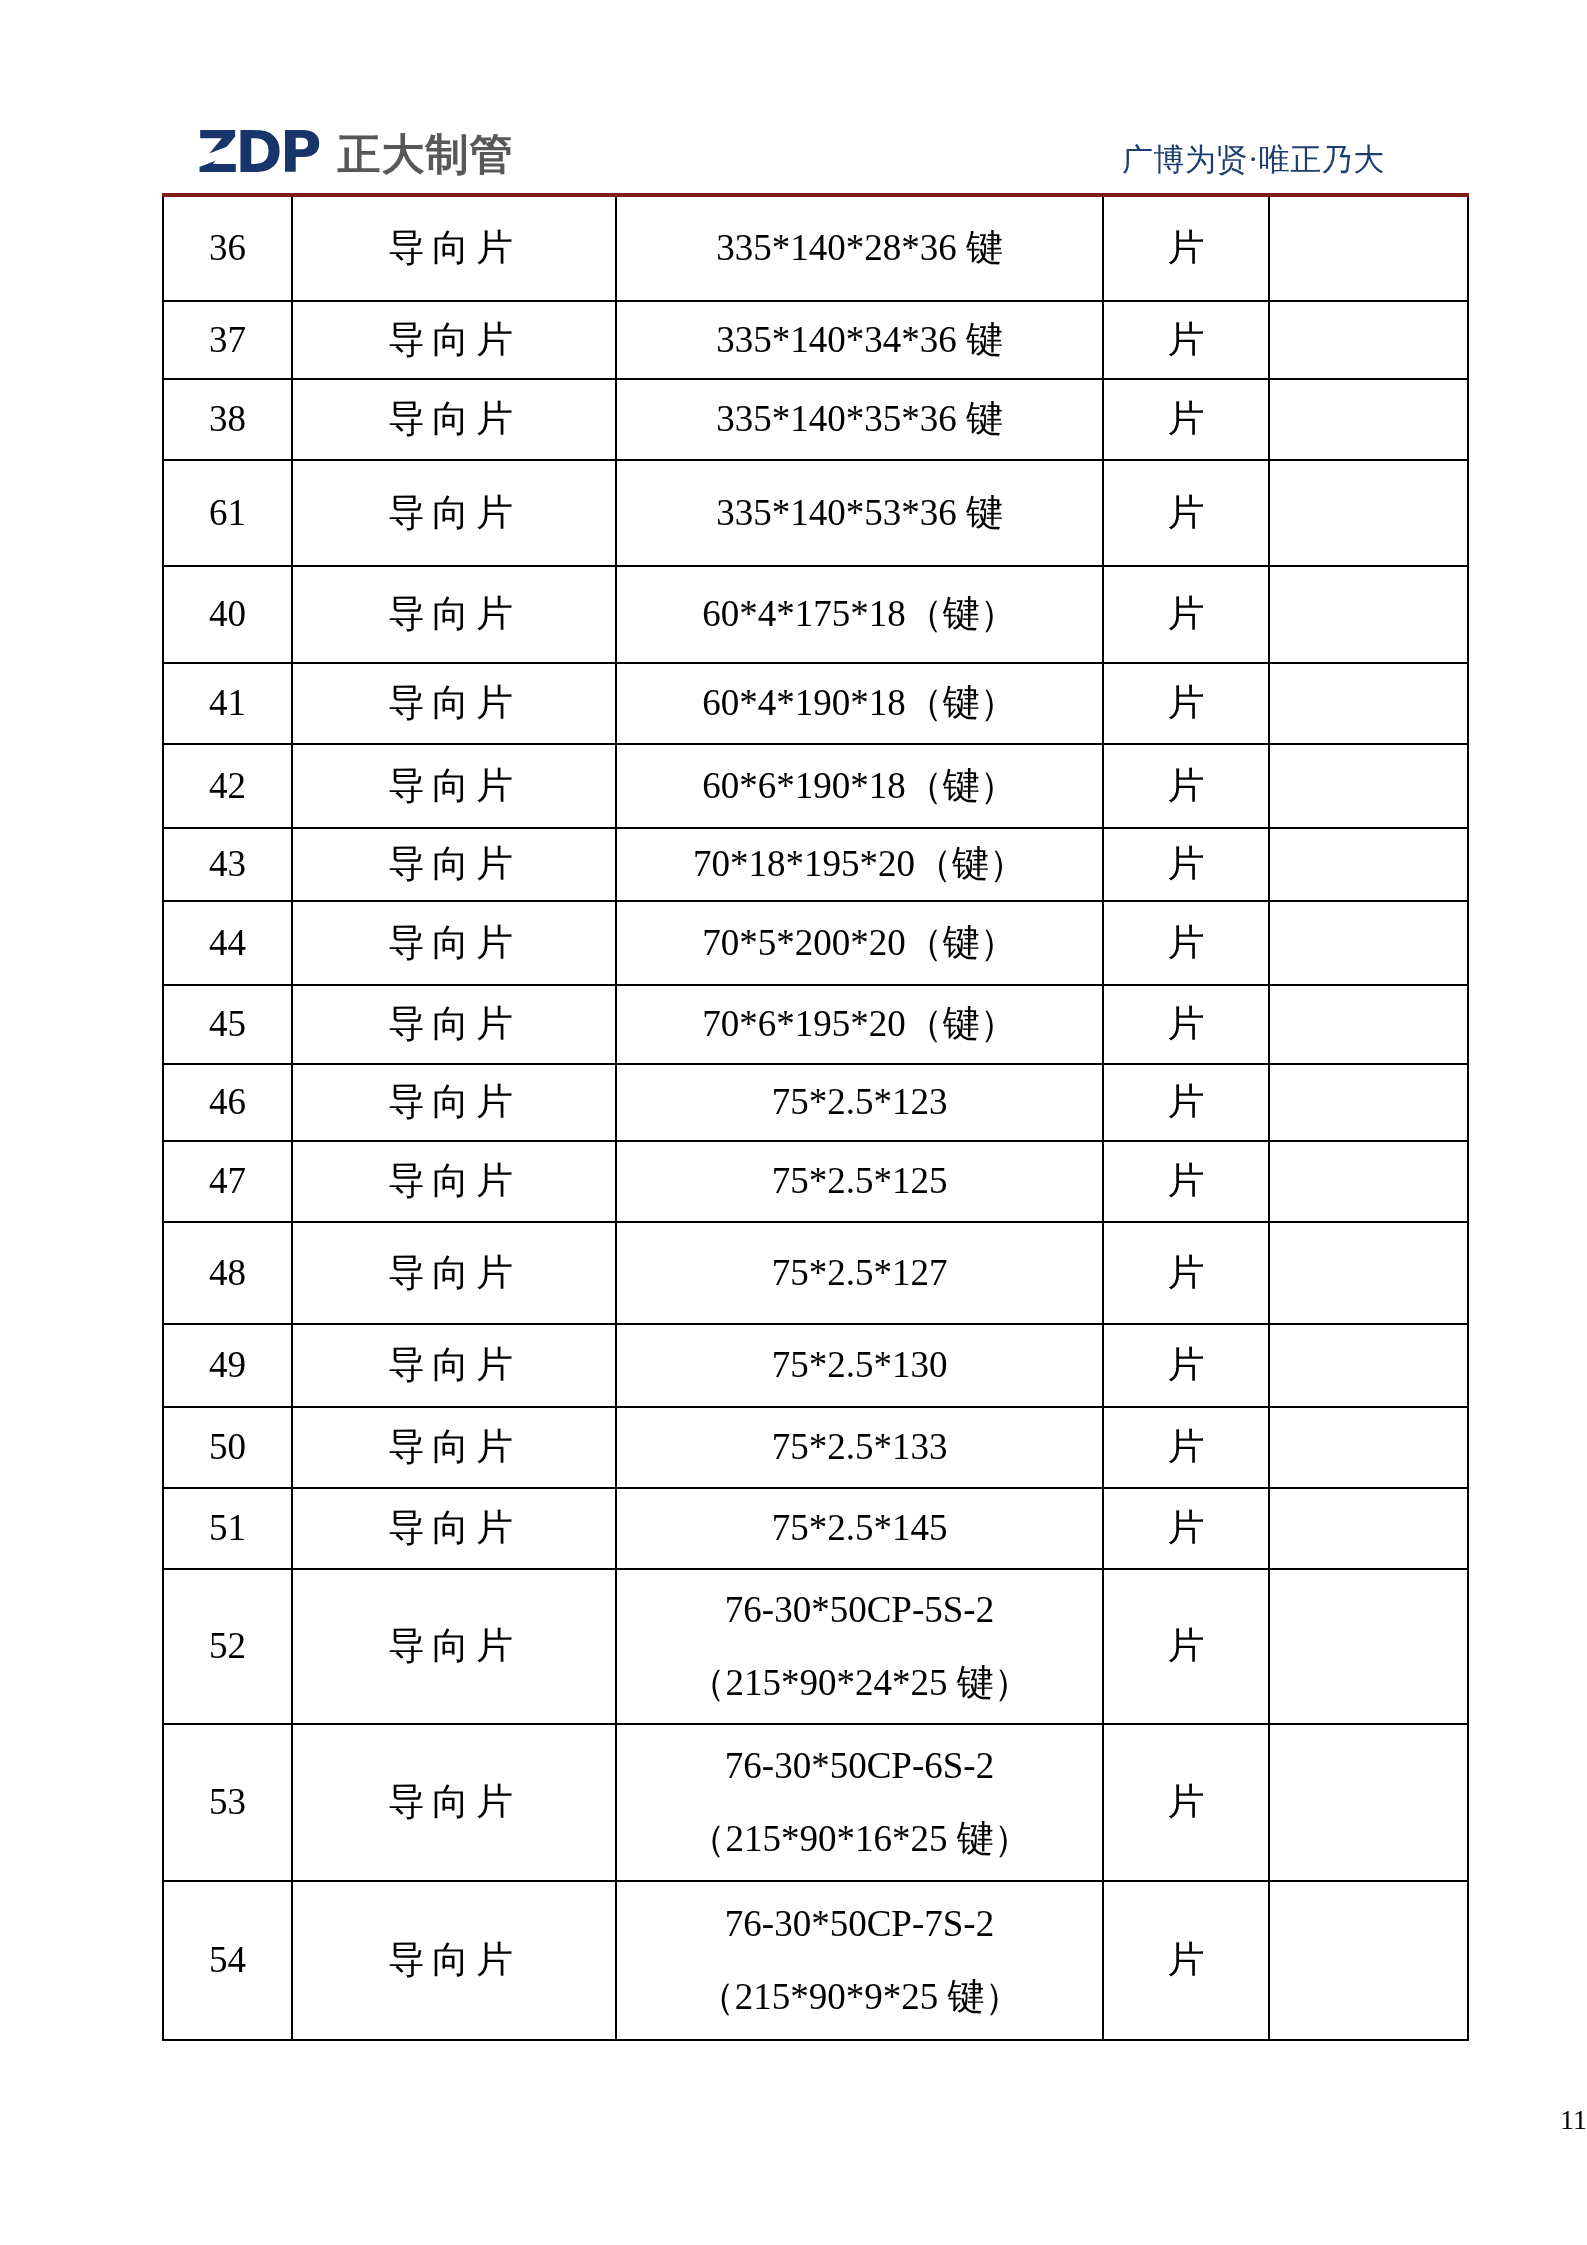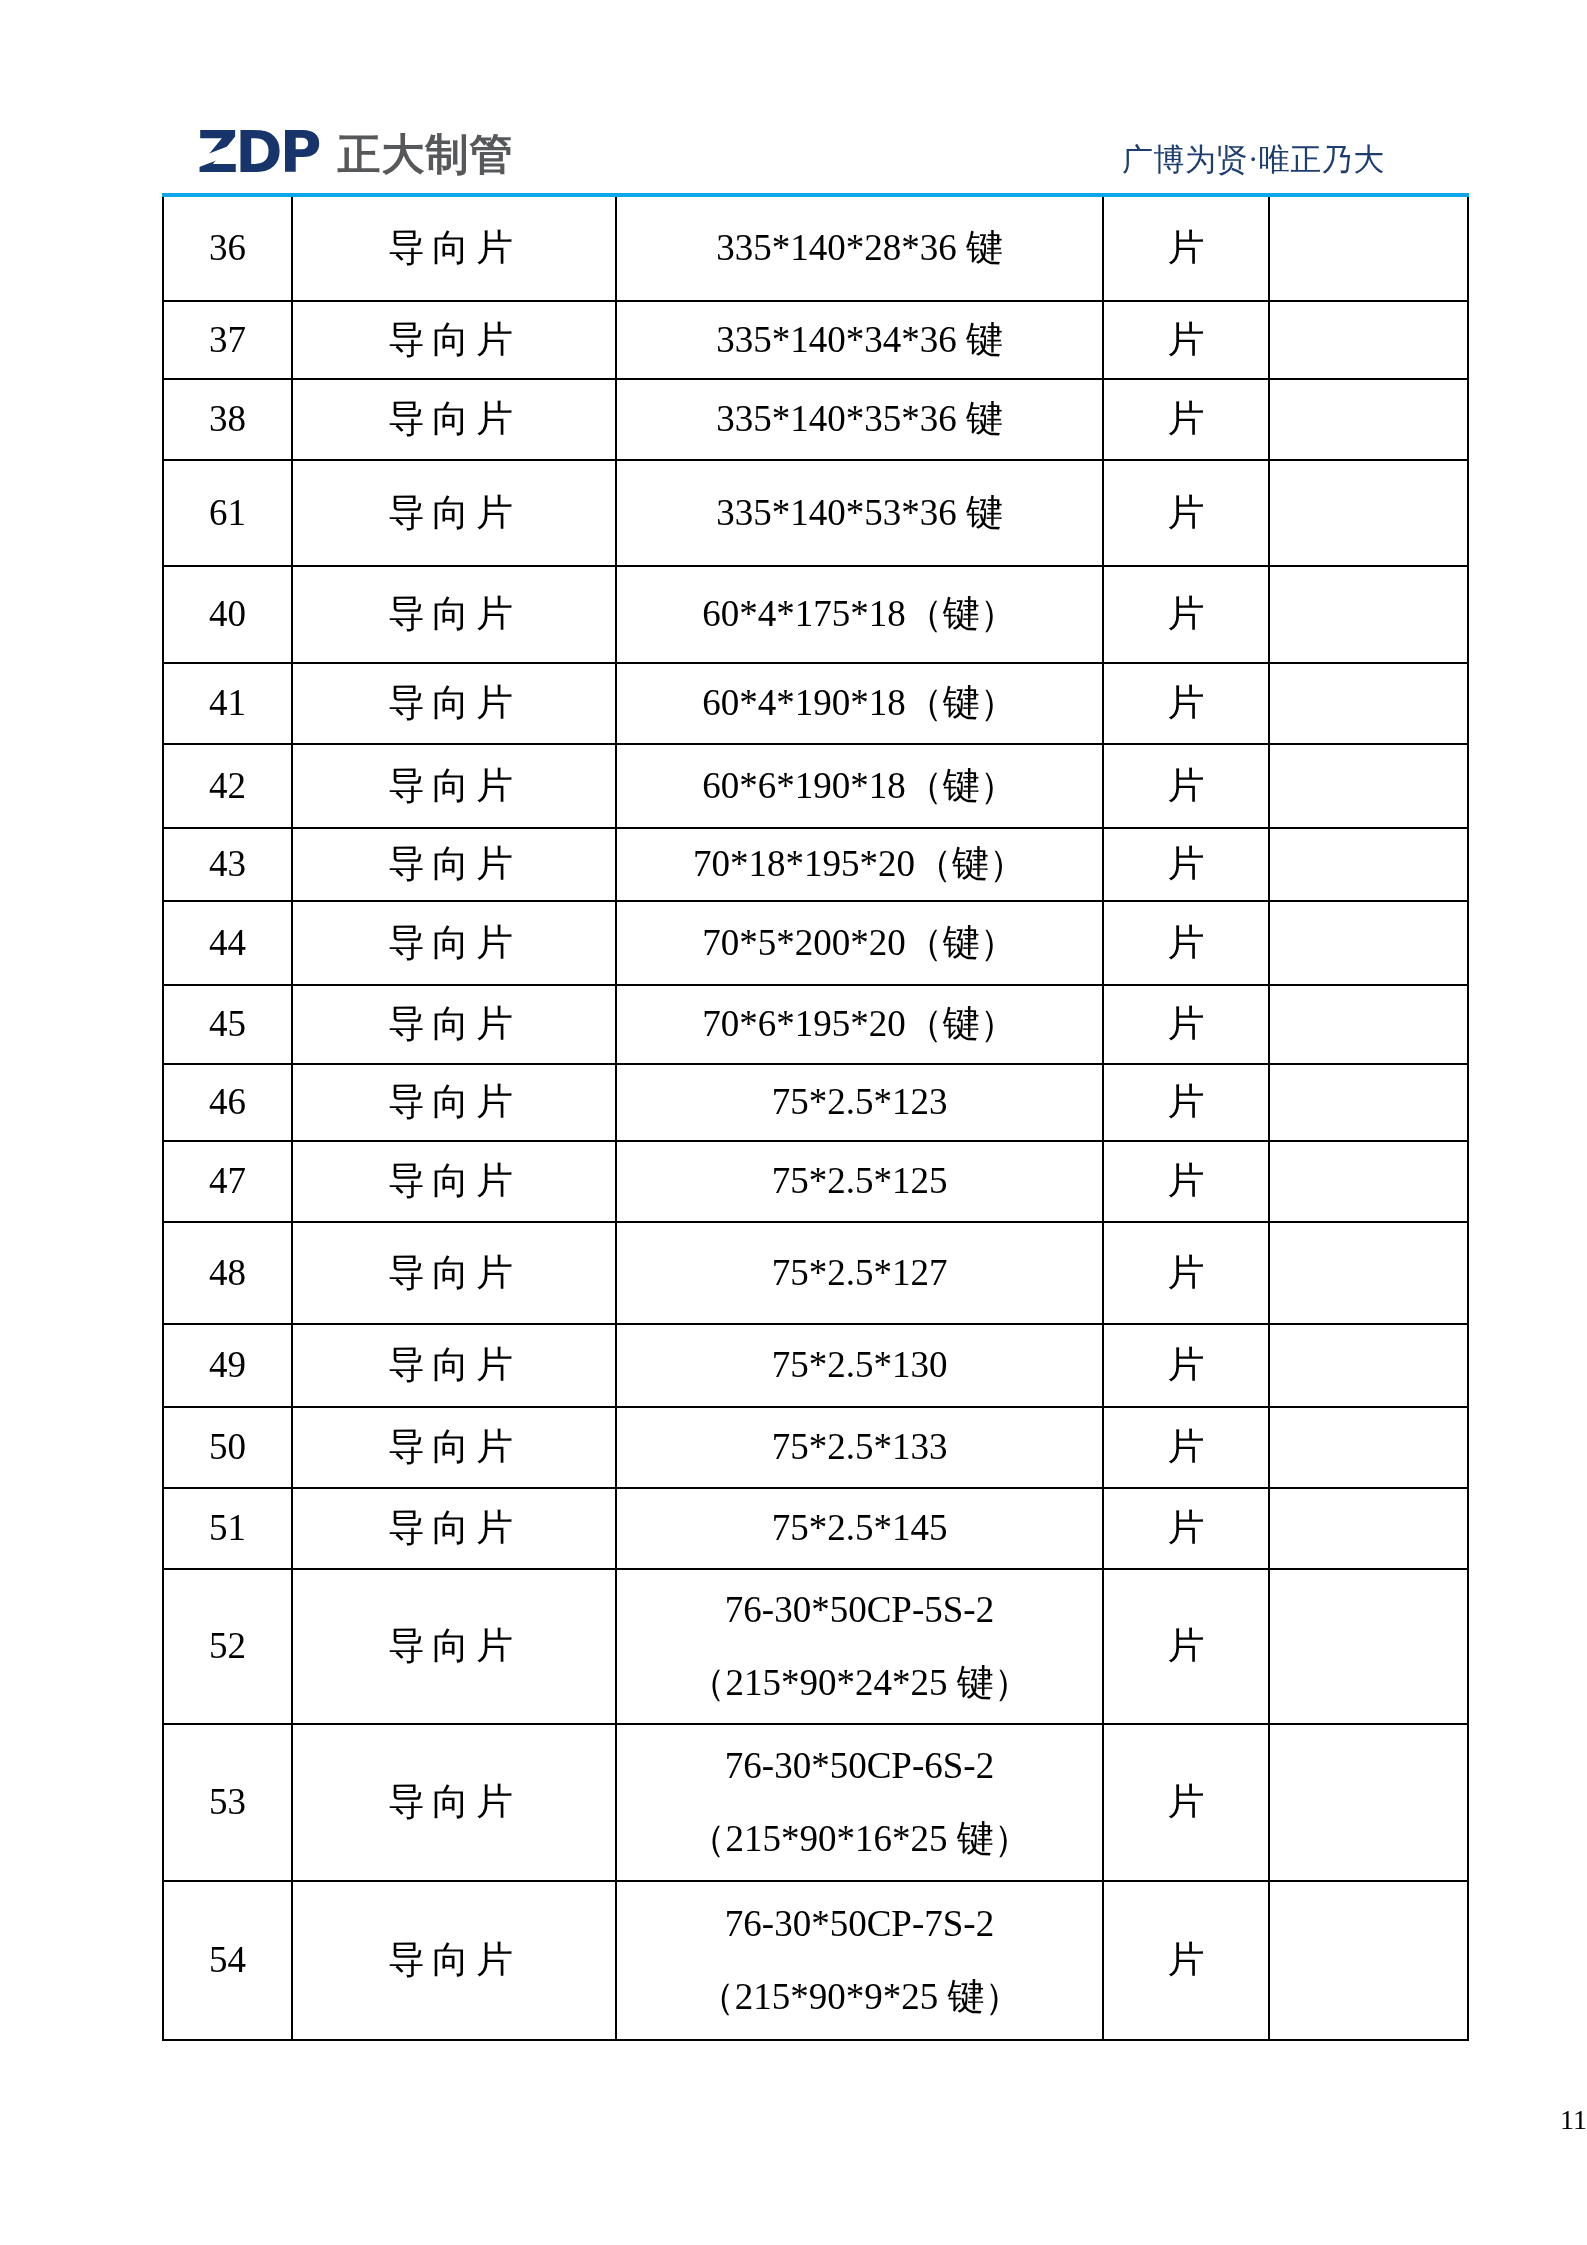--- a/index.html
+++ b/index.html
@@ -36,21 +36,21 @@
   
   table.parts{
     position:absolute;left:162px;top:193px;width:1305px;
     border-collapse:collapse;table-layout:fixed;
   }
   table.parts td{
     border:2px solid #000;padding:0;margin:0;
     text-align:center;vertical-align:middle;
     font-size:37px;line-height:1.15;overflow:hidden;
   }
-  table.parts tr:first-child td{border-top:4px solid #0ea5e9;}
+  table.parts tr:first-child td{border-top:4px solid #7f1d1d;}
   td.c-name{letter-spacing:7px;}
   td.c-spec{white-space:nowrap;}
   td.c-unit{font-size:36px;}
   .spec-line{line-height:1.15;}
   .multi .spec-line + .spec-line{margin-top:30px;}
 
   
   .page-number{
     position:absolute;left:0;top:2060px;width:1587px;
     text-align:right;font-size:28px;color:#000;margin-top:44px;

